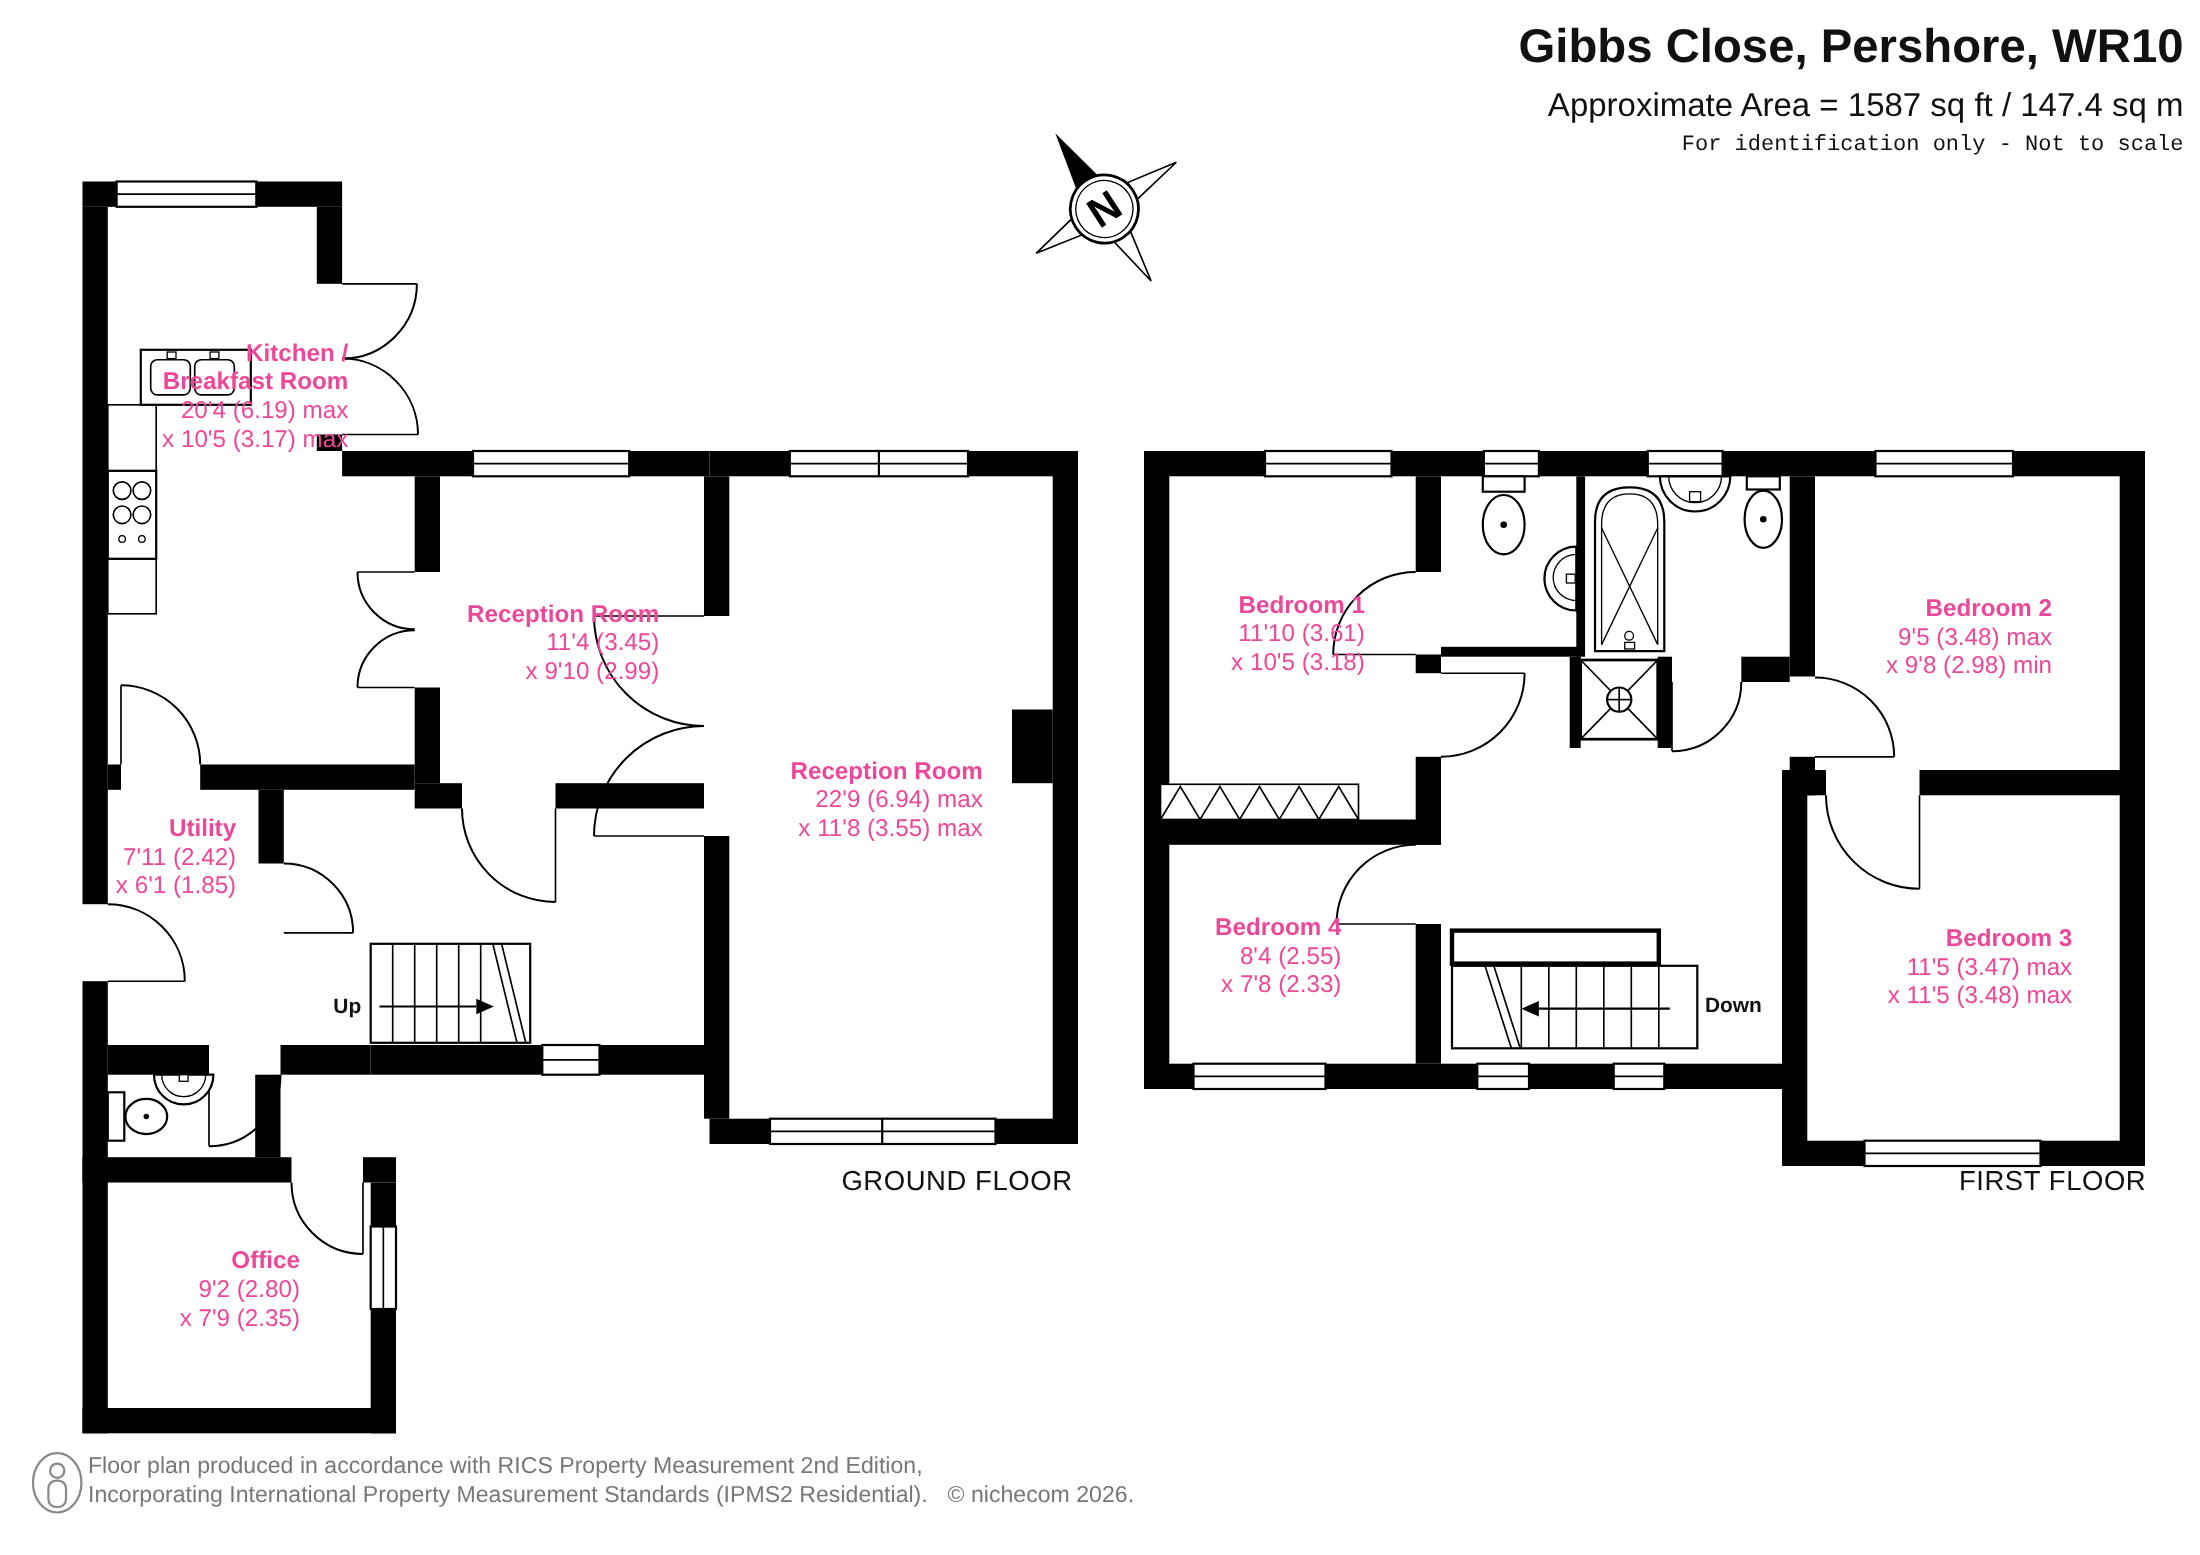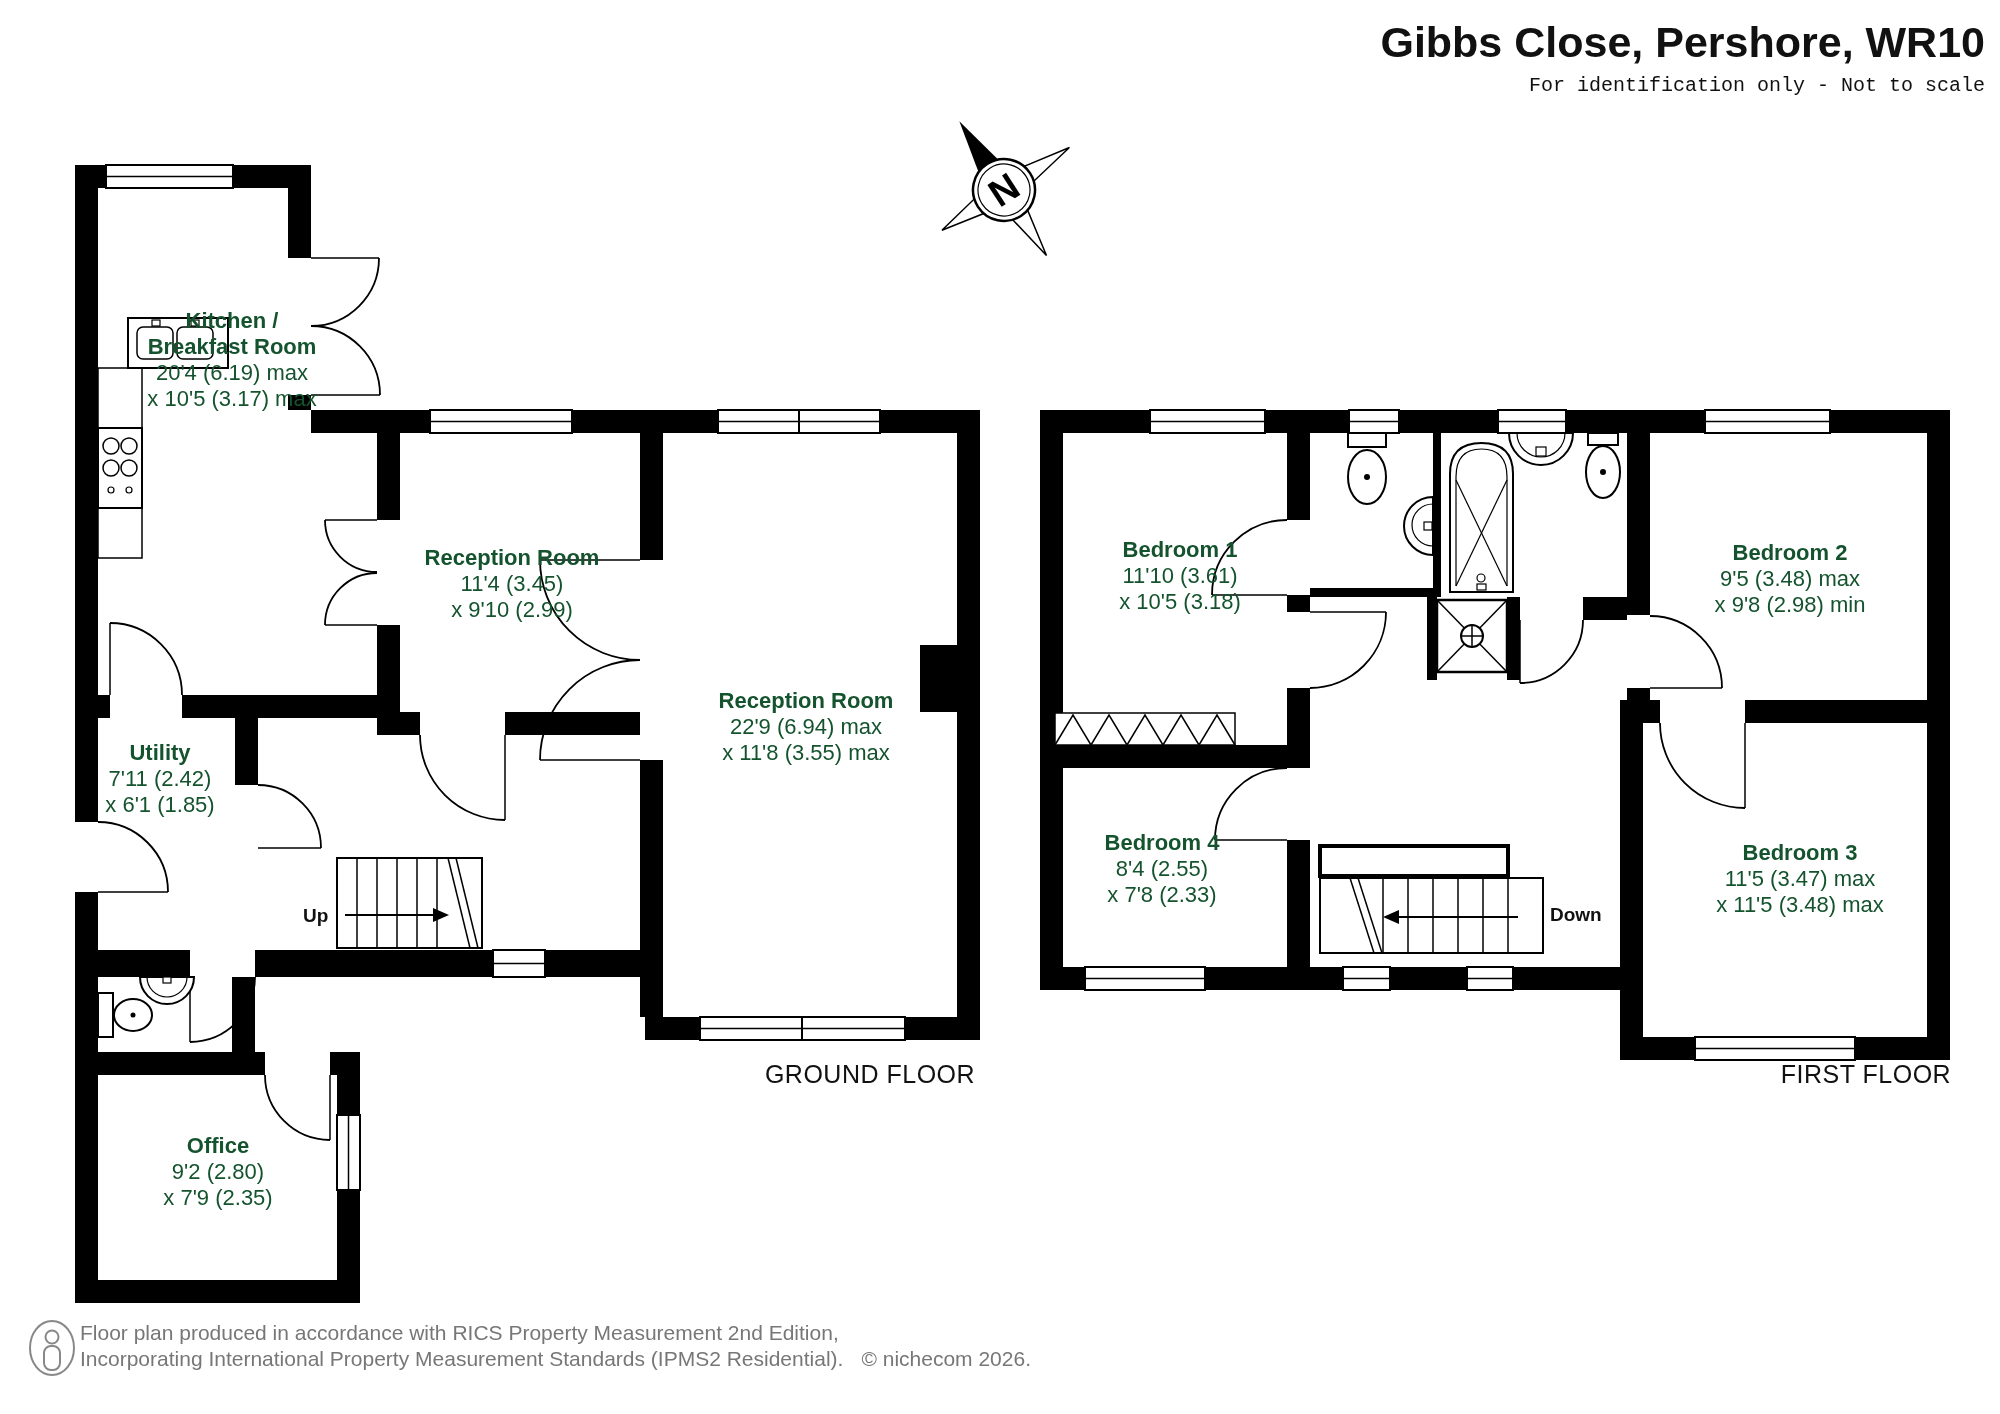--- a/index.html
+++ b/index.html
@@ -1,19 +1,19 @@
 <!DOCTYPE html>
 <html><head>
 <meta charset="utf-8">
 <style>
   html,body{margin:0;padding:0;background:#fff;}
   body{font-family:"Liberation Sans", sans-serif;}
   #canvas{position:relative;width:2000px;height:1414px;background:#fff;overflow:hidden;}
   #plan-svg{position:absolute;left:0;top:0;}
-  .room-label{position:absolute;transform:translateX(-50%);text-align:center;font-size:22px;line-height:26px;color:#14532d;white-space:nowrap;}
+  .room-label{position:absolute;transform:translateX(-50%);text-align:right;font-size:22px;line-height:26px;color:#ec4899;white-space:nowrap;}
   .room-name{font-weight:700;}
   .floor-label{position:absolute;transform:translateX(-50%);font-weight:400;font-size:25px;color:#111;white-space:nowrap;letter-spacing:.5px;}
   .stair-label{position:absolute;font-weight:700;font-size:19px;color:#111;white-space:nowrap;}
   .header{position:absolute;right:15px;top:18px;text-align:right;color:#111;}
   .header .title{font-size:43px;font-weight:700;line-height:1.15;}
   .header .area{font-size:30px;margin-top:12px;}
   .header .note{font-size:20px;margin-top:7px;font-family:Liberation Mono, monospace;}
   .footer{position:absolute;left:80px;top:1320px;color:#777;font-size:21px;line-height:26px;}
   .footer-line{white-space:pre;}
   .copyright{margin-left:18px;}
@@ -359,20 +359,21 @@
 
   <g fill="none" stroke="#888" stroke-width="2">
     <ellipse cx="52" cy="1348" rx="22" ry="27" fill="#fff"></ellipse>
     <circle cx="52" cy="1337" r="6.5"></circle>
     <rect x="44" y="1346" width="16" height="24" rx="7"></rect>
   </g>
 </svg>
 
   <div class="header">
     <div class="title">Gibbs Close, Pershore, WR10</div>
+    <div class="area">Approximate Area = 1587 sq ft / 147.4 sq m</div>
     <div class="note">For identification only - Not to scale</div>
   </div>
 
   <div class="room-label" style="left:232px;top:308px">
     <div class="room-name">Kitchen /</div>
     <div class="room-name">Breakfast Room</div>
     <div class="room-dim">20'4 (6.19) max</div>
     <div class="room-dim">x 10'5 (3.17) max</div>
   </div>
 

